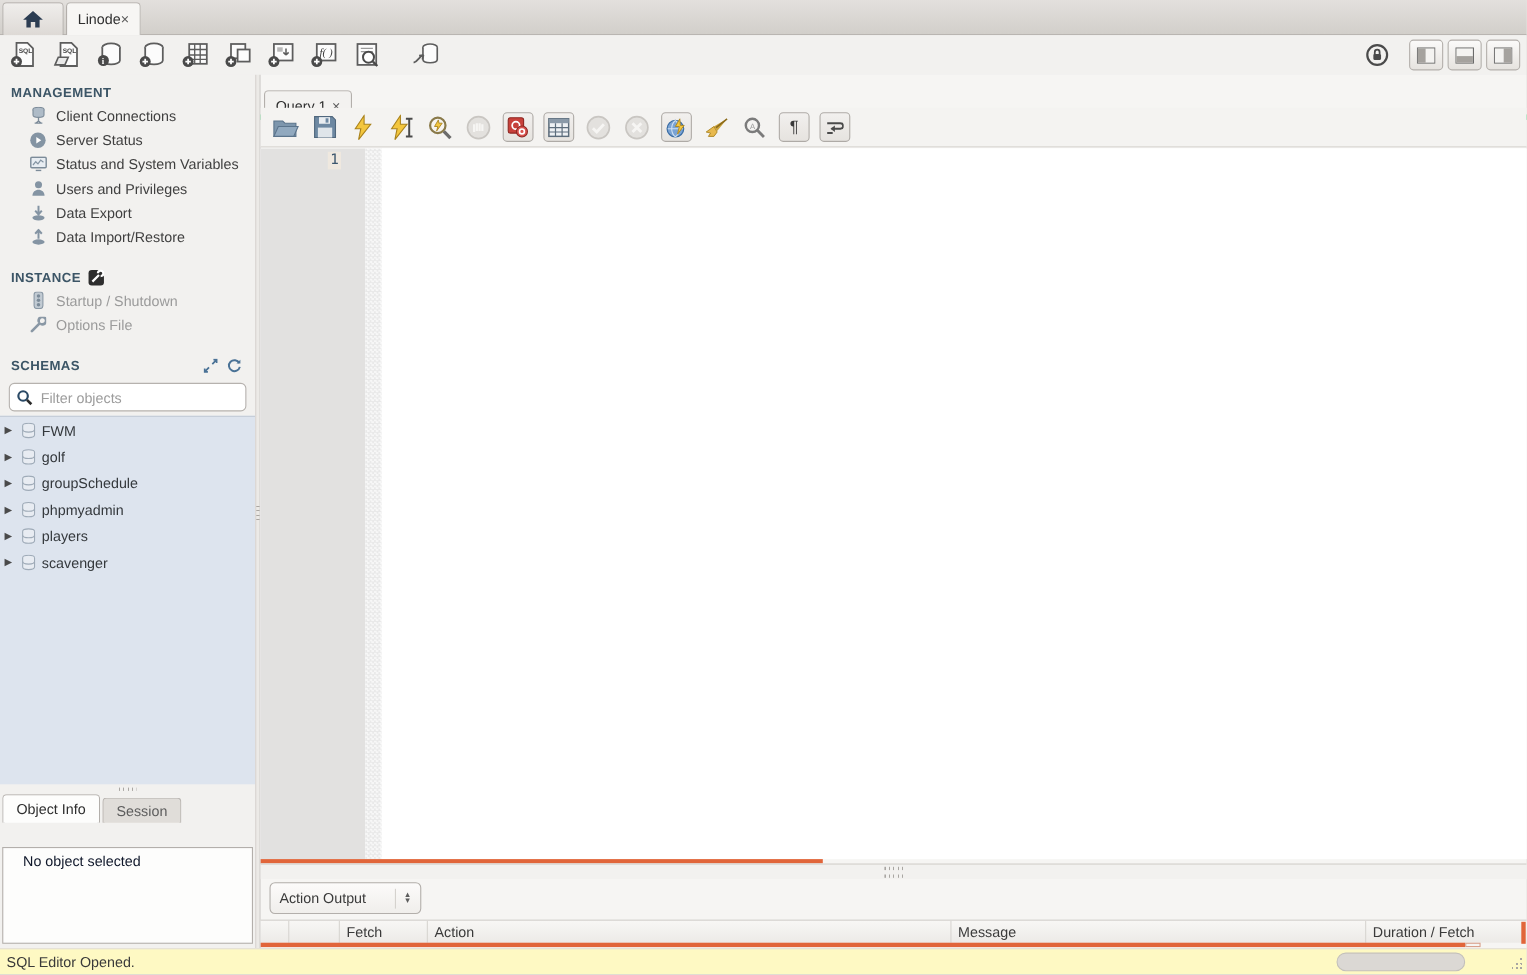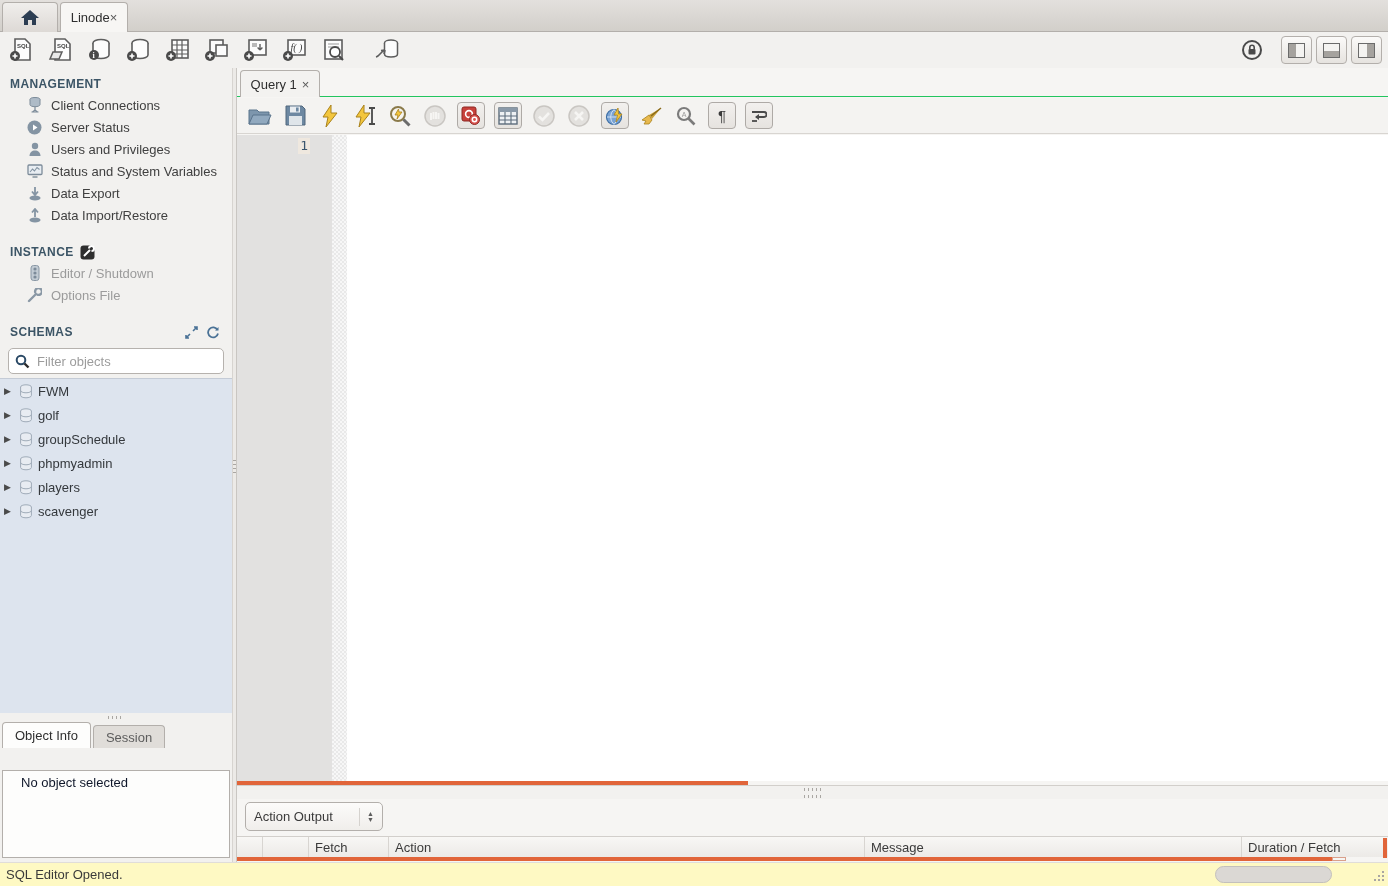--- a/index.html
+++ b/index.html
@@ -56,22 +56,22 @@
   .info-tabs{height:26px;display:flex;align-items:flex-end;padding-left:2px;position:relative;z-index:2;}
   .info-tab{border:1px solid #b3afab;border-bottom:none;border-radius:4px 4px 0 0;
     padding:0 12px;display:flex;align-items:center;}
   .info-tab.active{background:#fdfdfc;height:26px;color:#2e2e2e;}
   .info-tab.inactive{background:#e0ddd9;height:23px;color:#5d5d5d;margin-left:2px;}
   .info-panel{position:absolute;left:2px;right:2px;top:702px;height:88px;background:#fdfdfc;
     border:1px solid #b3afab;padding:4px 18px;color:#0f172a;}
 
   
   .editor-region{position:absolute;top:68px;left:237px;right:0;bottom:24px;background:#f6f5f3;}
-  .query-tabstrip{position:absolute;top:0;left:0;right:0;height:29px;
-    border-bottom:1px solid #22c55e;}
+  .query-tabstrip{position:absolute;top:12px;left:0;right:0;height:29px;
+    border-bottom:5px solid #22c55e;}
   .query-tab{position:absolute;left:3px;top:2px;width:80px;height:27px;background:#f3f2f0;
     border:1px solid #b3afab;border-bottom:none;border-radius:4px 4px 0 0;
     display:flex;align-items:center;justify-content:center;gap:5px;color:#2e2e2e;}
   .editor-toolbar{position:absolute;top:30px;left:0;right:0;height:36px;background:#f4f3f1;
     border-bottom:1px solid #d8d5d1;display:flex;align-items:center;gap:9px;padding-left:10px;}
   .etb-ic{width:26px;height:26px;display:flex;align-items:center;justify-content:center;}
   .etb-btn{width:28px;height:27px;border:1px solid #aeaaa6;border-radius:4px;
     background:linear-gradient(#f2f0ee,#e6e3df);display:flex;align-items:center;justify-content:center;}
   .editor-body{position:absolute;top:67px;left:0;right:0;height:646px;background:#fff;display:flex;}
   .gutter{width:95px;background:#e2e1e0;display:flex;justify-content:flex-end;
@@ -263,36 +263,36 @@
       <span class="ico">
           <svg width="15" height="15" viewBox="0 0 15 15">
             <circle cx="7.5" cy="7.5" r="7" fill="#8494a3"></circle>
             <path d="M6 4.5 L10.5 7.5 L6 10.5 Z" fill="#fff"></path>
           </svg>
         </span>
       <span>Server Status</span>
     </div>
     <div class="side-item">
       <span class="ico">
-          <svg width="14" height="15" viewBox="0 0 14 15">
-            <circle cx="7" cy="4" r="3.2" fill="#8494a3"></circle>
-            <path d="M1.5 14 c0-3.5 2.5-5.5 5.5-5.5 s5.5 2 5.5 5.5 Z" fill="#8494a3"></path>
-          </svg>
-        </span>
-      <span>Users and Privileges</span>
-    </div>
-    <div class="side-item">
-      <span class="ico">
           <svg width="16" height="14" viewBox="0 0 16 14">
             <rect x="1" y="1" width="14" height="9.5" rx="1" fill="#e8edf2" stroke="#7c8b99" stroke-width="1.3"></rect>
             <path d="M3 8 l2.5-3 2 2 2.5-3.5 2.5 2" stroke="#8494a3" stroke-width="1.1" fill="none"></path>
             <path d="M5.5 13 h5" stroke="#7c8b99" stroke-width="1.4"></path>
           </svg>
         </span>
       <span>Status and System Variables</span>
+    </div>
+    <div class="side-item">
+      <span class="ico">
+          <svg width="14" height="15" viewBox="0 0 14 15">
+            <circle cx="7" cy="4" r="3.2" fill="#8494a3"></circle>
+            <path d="M1.5 14 c0-3.5 2.5-5.5 5.5-5.5 s5.5 2 5.5 5.5 Z" fill="#8494a3"></path>
+          </svg>
+        </span>
+      <span>Users and Privileges</span>
     </div>
     <div class="side-item">
       <span class="ico">
           <svg width="14" height="15" viewBox="0 0 14 15">
             <path d="M7 1 v7 M4 5.5 L7 9 l3-3.5" stroke="#8494a3" stroke-width="1.8" fill="none"></path>
             <ellipse cx="7" cy="12" rx="5.5" ry="2.4" fill="#8494a3"></ellipse>
           </svg>
         </span>
       <span>Data Export</span>
     </div>
@@ -317,21 +317,21 @@
     </div>
     <div class="side-item disabled">
       <span class="ico">
           <svg width="10" height="16" viewBox="0 0 10 16">
             <rect x="1" y="0.5" width="8" height="15" rx="2.5" fill="#c2cbd3" stroke="#8a98a5"></rect>
             <circle cx="5" cy="4" r="1.6" fill="#7c8b99"></circle>
             <circle cx="5" cy="8" r="1.6" fill="#7c8b99"></circle>
             <circle cx="5" cy="12" r="1.6" fill="#7c8b99"></circle>
           </svg>
         </span>
-      <span>Editor / Shutdown</span>
+      <span>Startup / Shutdown</span>
     </div>
     <div class="side-item disabled">
       <span class="ico">
           <svg width="15" height="15" viewBox="0 0 15 15">
             <path d="M2 13 L9 6 M8.2 4.2 a3.4 3.4 0 1 1 2.6 2.6" stroke="#8a98a5" stroke-width="2.4" fill="none" stroke-linecap="round"></path>
           </svg>
         </span>
       <span>Options File</span>
     </div>
 

